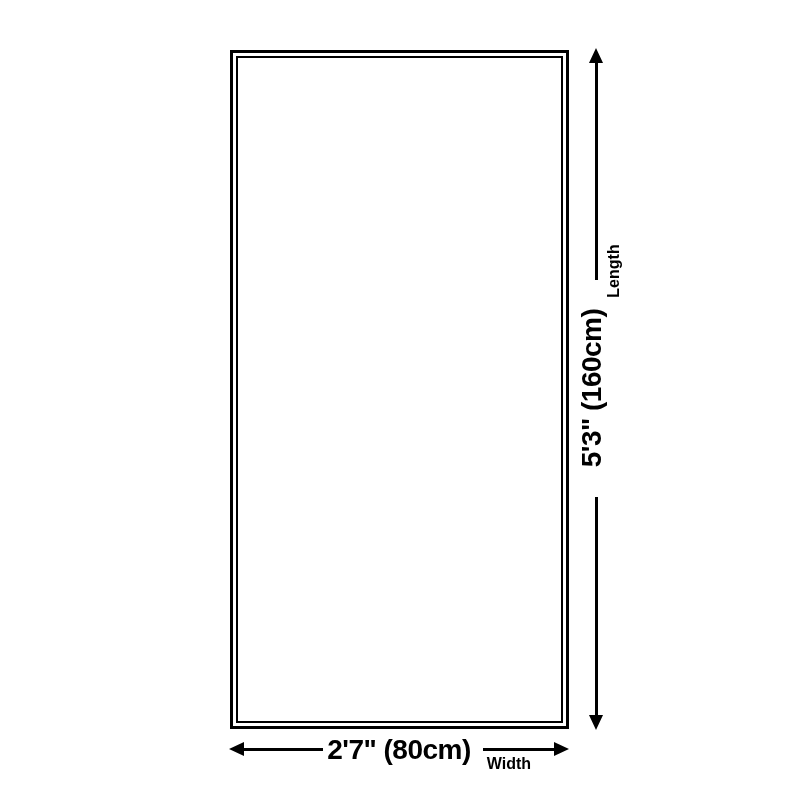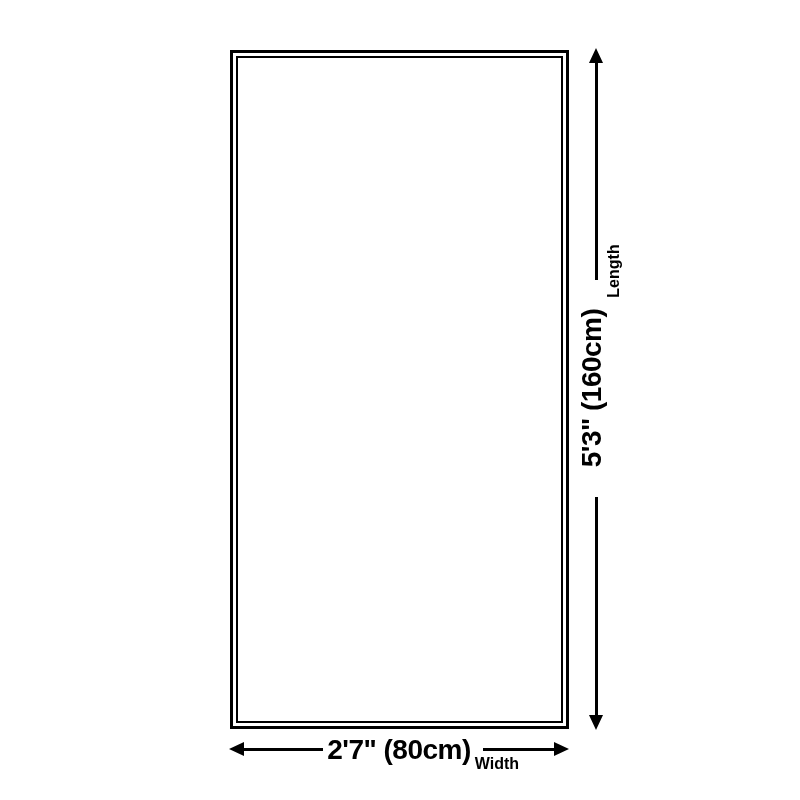--- a/index.html
+++ b/index.html
@@ -105,21 +105,21 @@
   }
   .length-label {
     left: 614px; top: 271px;
     transform: translate(-50%, -50%) rotate(-90deg);
   }
   .width-value {
     left: 399px; top: 750px;
     transform: translate(-50%, -50%);
   }
   .width-label {
-    left: 497px; top: 764px;
+    left: 509px; top: 764px;
     transform: translate(-50%, -50%);
   }
 </style>
 </head>
 <body>
 
 <div class="canvas">
 
   <div class="rug">
     <div class="rug-inner"></div>

